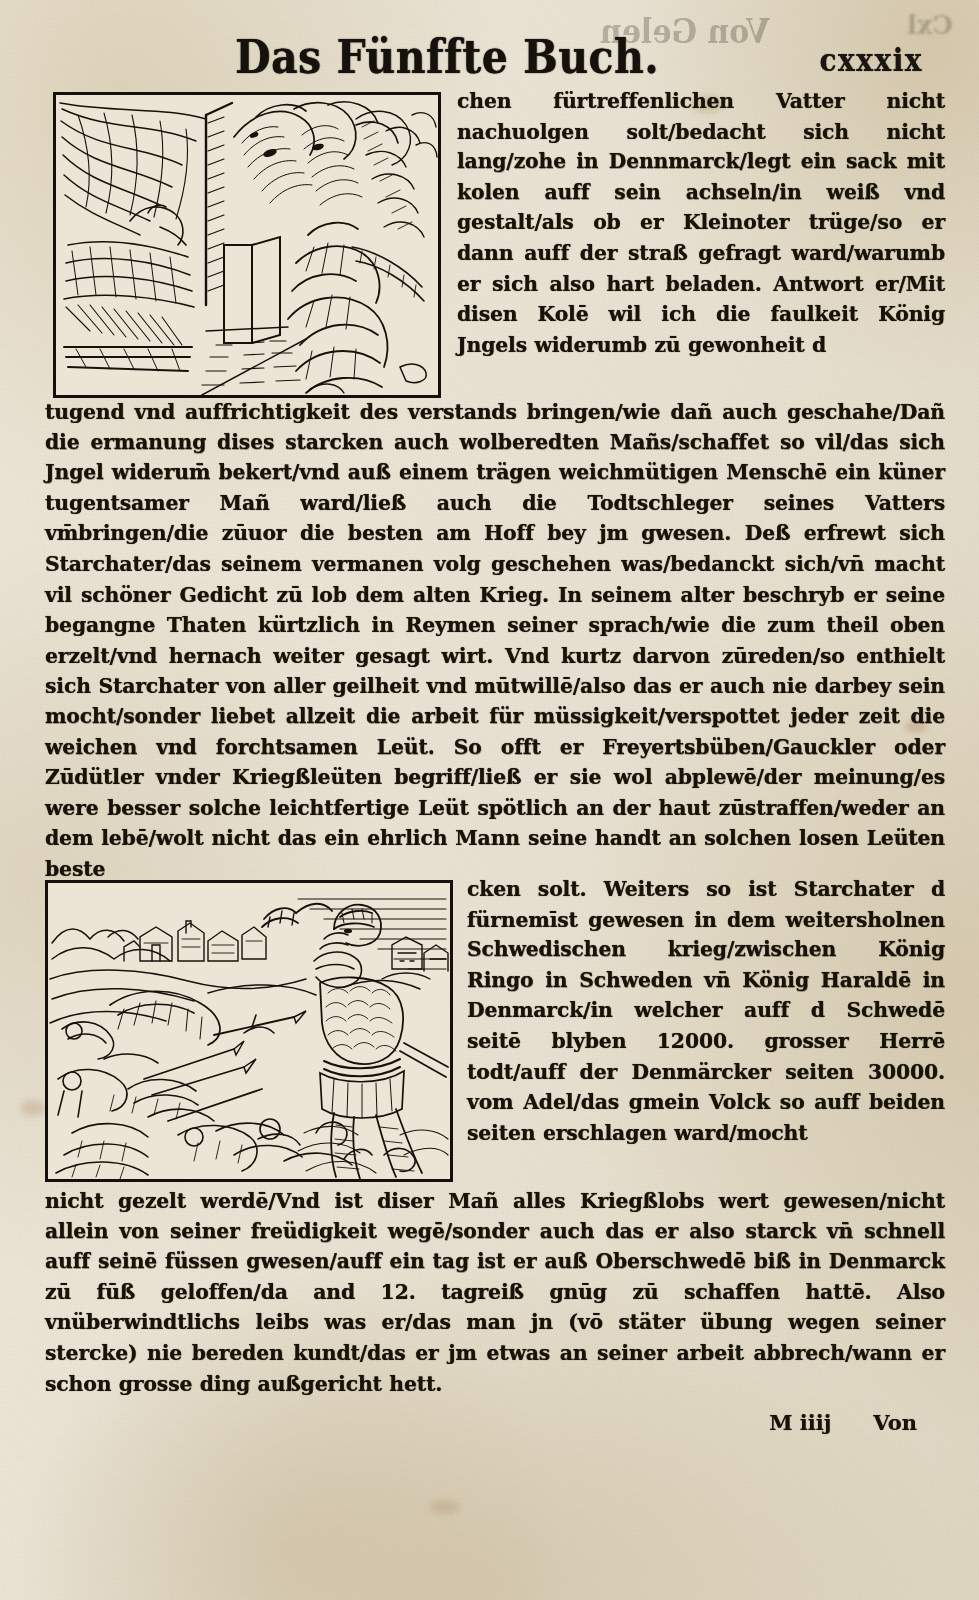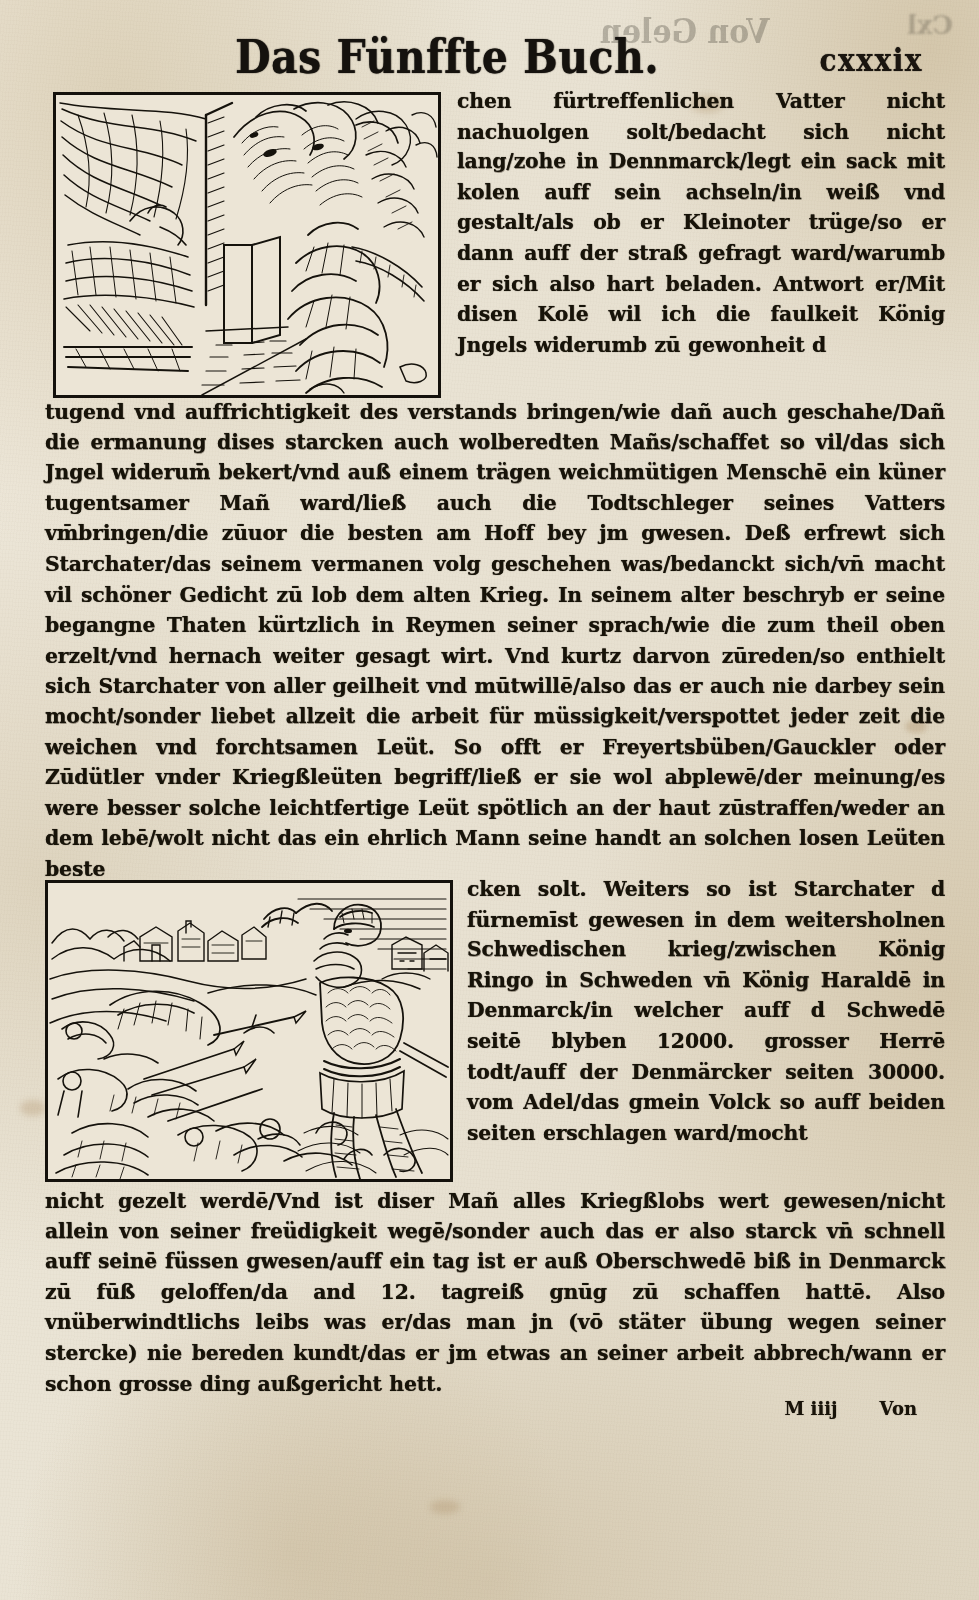--- a/index.html
+++ b/index.html
@@ -93,23 +93,23 @@
     overflow:hidden;
   }
   .cut1{float:left;width:382px;height:300px;margin:2px 16px 4px 8px;}
   .cut2{float:left;width:402px;height:296px;margin:2px 14px 6px 0px;}
 
   .clearer{clear:both;height:0;}
 
   .para{margin:0;}
 
   .colophon{
-    margin-top:2px;
+    margin-top:14px;
     font-family:"DejaVu Serif",serif;
-    font-size:18px;font-weight:700;color:#181309;
+    font-size:21px;font-weight:700;color:#181309;
     display:flex;justify-content:flex-end;gap:42px;padding-right:28px;
     text-shadow:0 0 .9px rgba(25,19,10,.7);
   }
 
   
   .wc{display:block;width:100%;height:100%;}
   .wc .ln{stroke:#15120c;fill:none;stroke-linecap:round;}
   .wc .fillk{fill:#15120c;}
 </style>
 </head>

